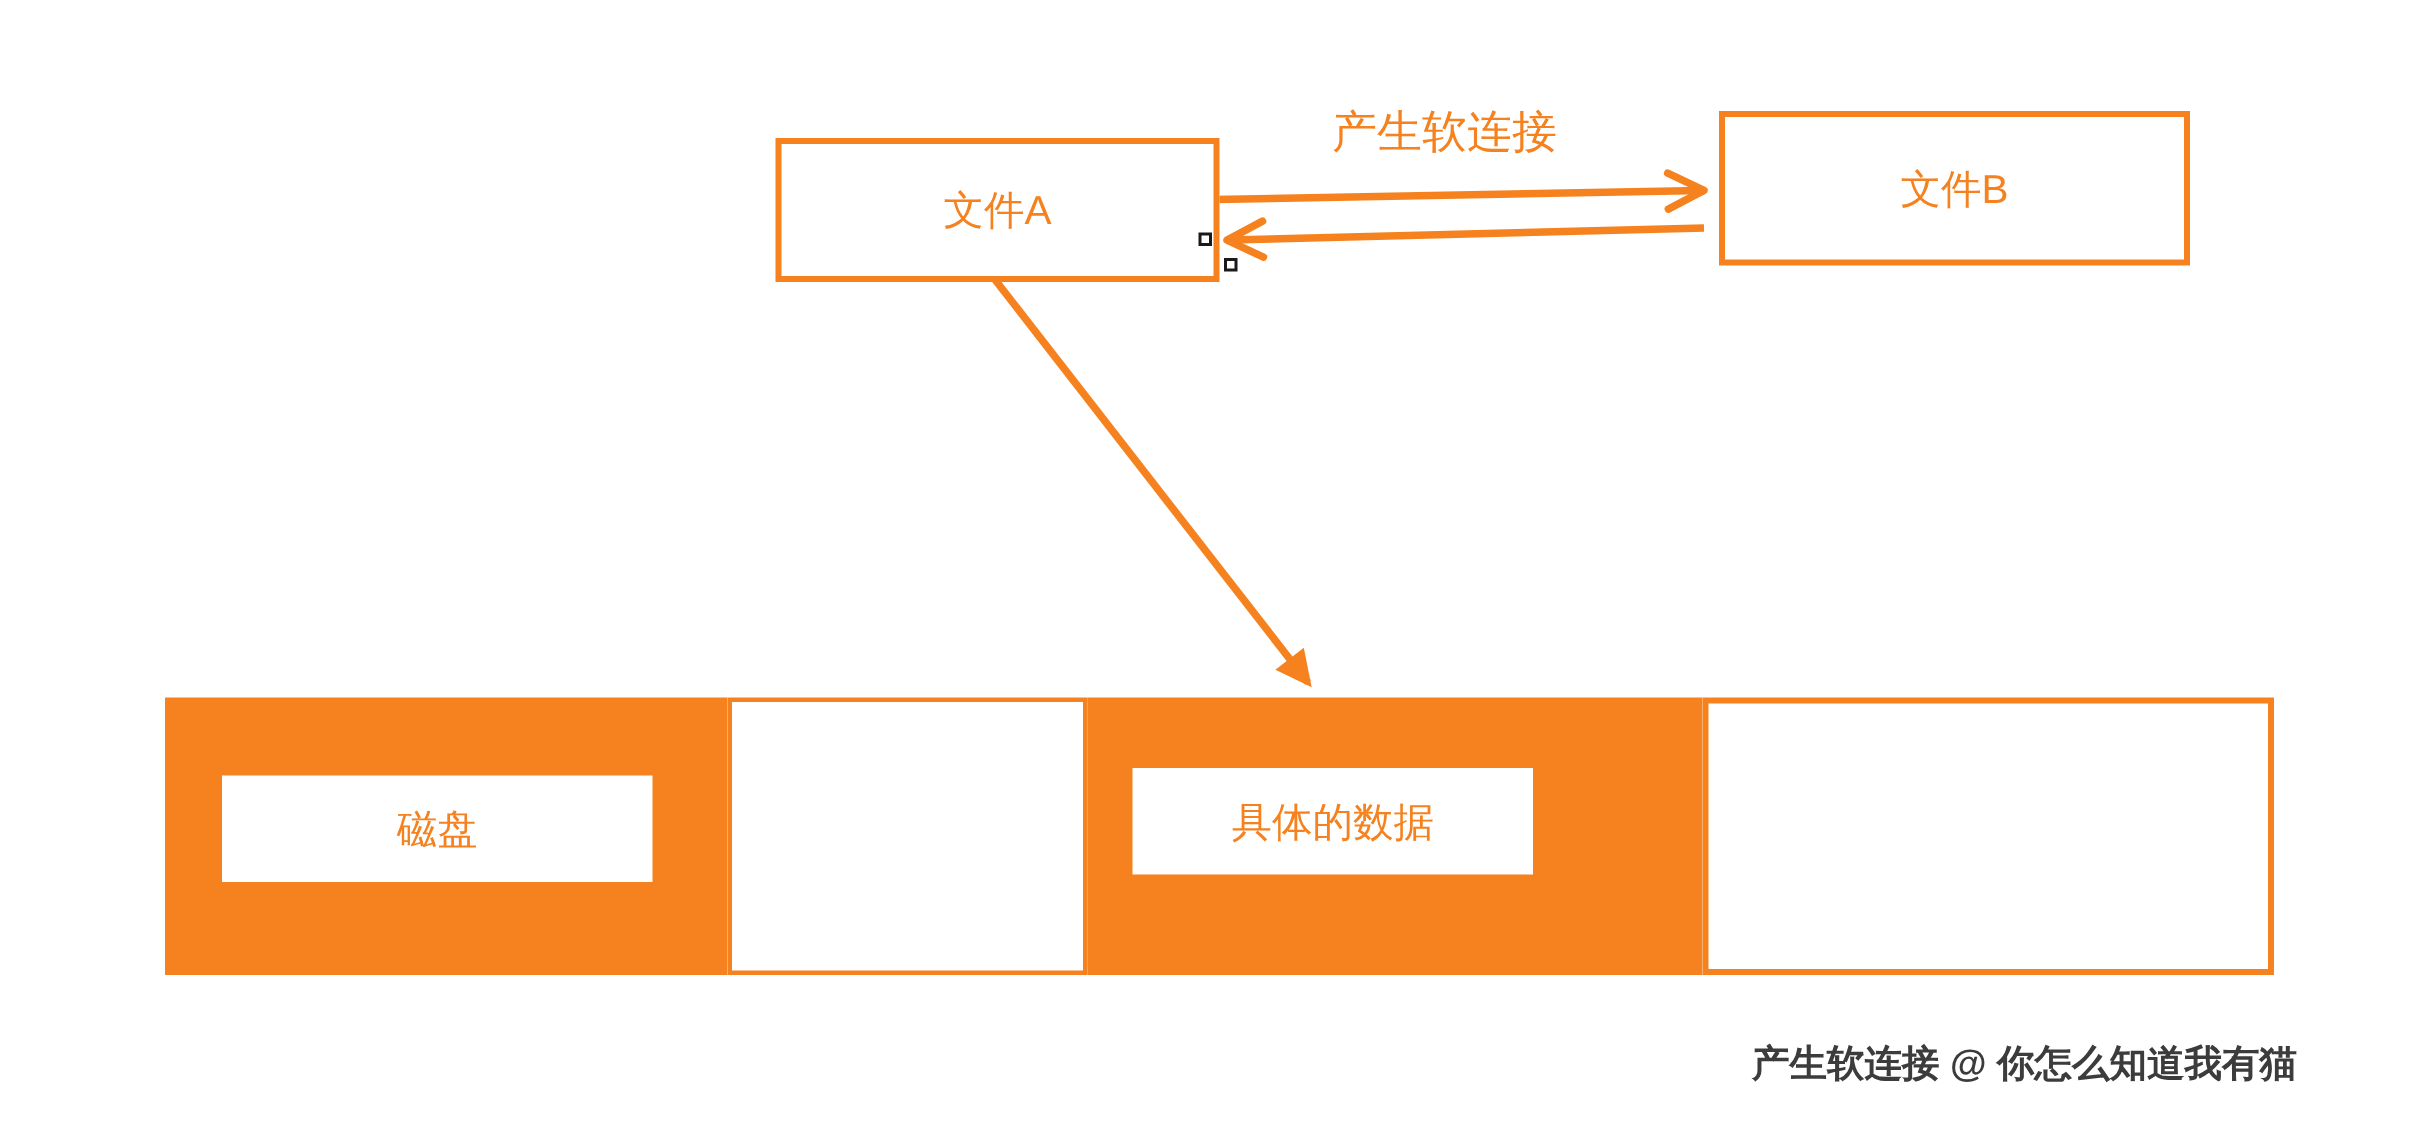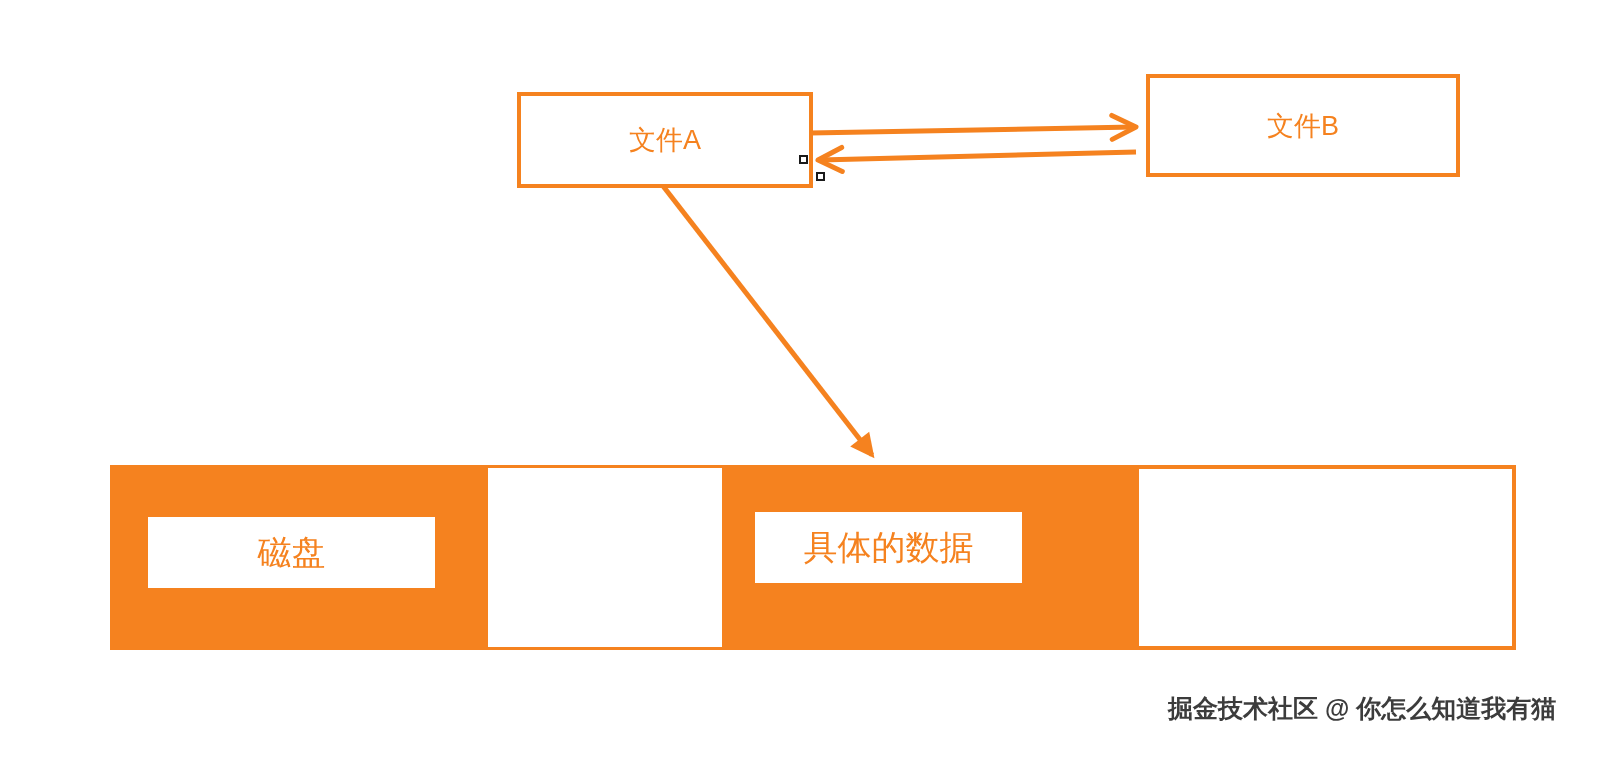--- a/index.html
+++ b/index.html
@@ -58,21 +58,21 @@
   }
   .seg-orange { background: #F5821F; }
   .seg-white  { background: #ffffff; border: 3px solid #F5821F; }
   .inner-label {
     position: absolute;
     background: #ffffff;
     display: flex;
     align-items: center;
     justify-content: center;
     color: #F5821F;
-    font-size: 34px;
+    font-size: 27px;
     font-weight: 500;
   }
   .disk-inner { left: 38px; top: 52px; width: 287px; height: 71px; }
   .data-inner { left: 30px; top: 47px; width: 267px; height: 71px; }
   .sel-handle {
     position: absolute;
     width: 9px;
     height: 9px;
     background: #ffffff;
     border: 2px solid #1a1a1a;
@@ -113,34 +113,35 @@
   </svg>
 
   <div class="node-box file-b">
     <span>文件B</span>
   </div>
 
   <div class="node-box file-a">
     <span>文件A</span>
   </div>
 
+  <div class="link-label">产生软连接</div>
 
   <div class="sel-handle handle-1"></div>
   <div class="sel-handle handle-2"></div>
 
   <div class="disk-strip">
     <div class="seg seg-orange" style="width:375px;">
       <div class="inner-label disk-inner">
         <span>磁盘</span>
       </div>
     </div>
     <div class="seg seg-white" style="width:240px;"></div>
     <div class="seg seg-orange" style="width:410px;">
       <div class="inner-label data-inner">
         <span>具体的数据</span>
       </div>
     </div>
     <div class="seg seg-white" style="width:381px; border-width:4px;"></div>
   </div>
 
-  <div class="watermark">掘金技术社区 @ 你怎么知道我有猫</div>
+  <div class="watermark">产生软连接 @ 你怎么知道我有猫</div>
 
 </div>
 
 </body></html>

